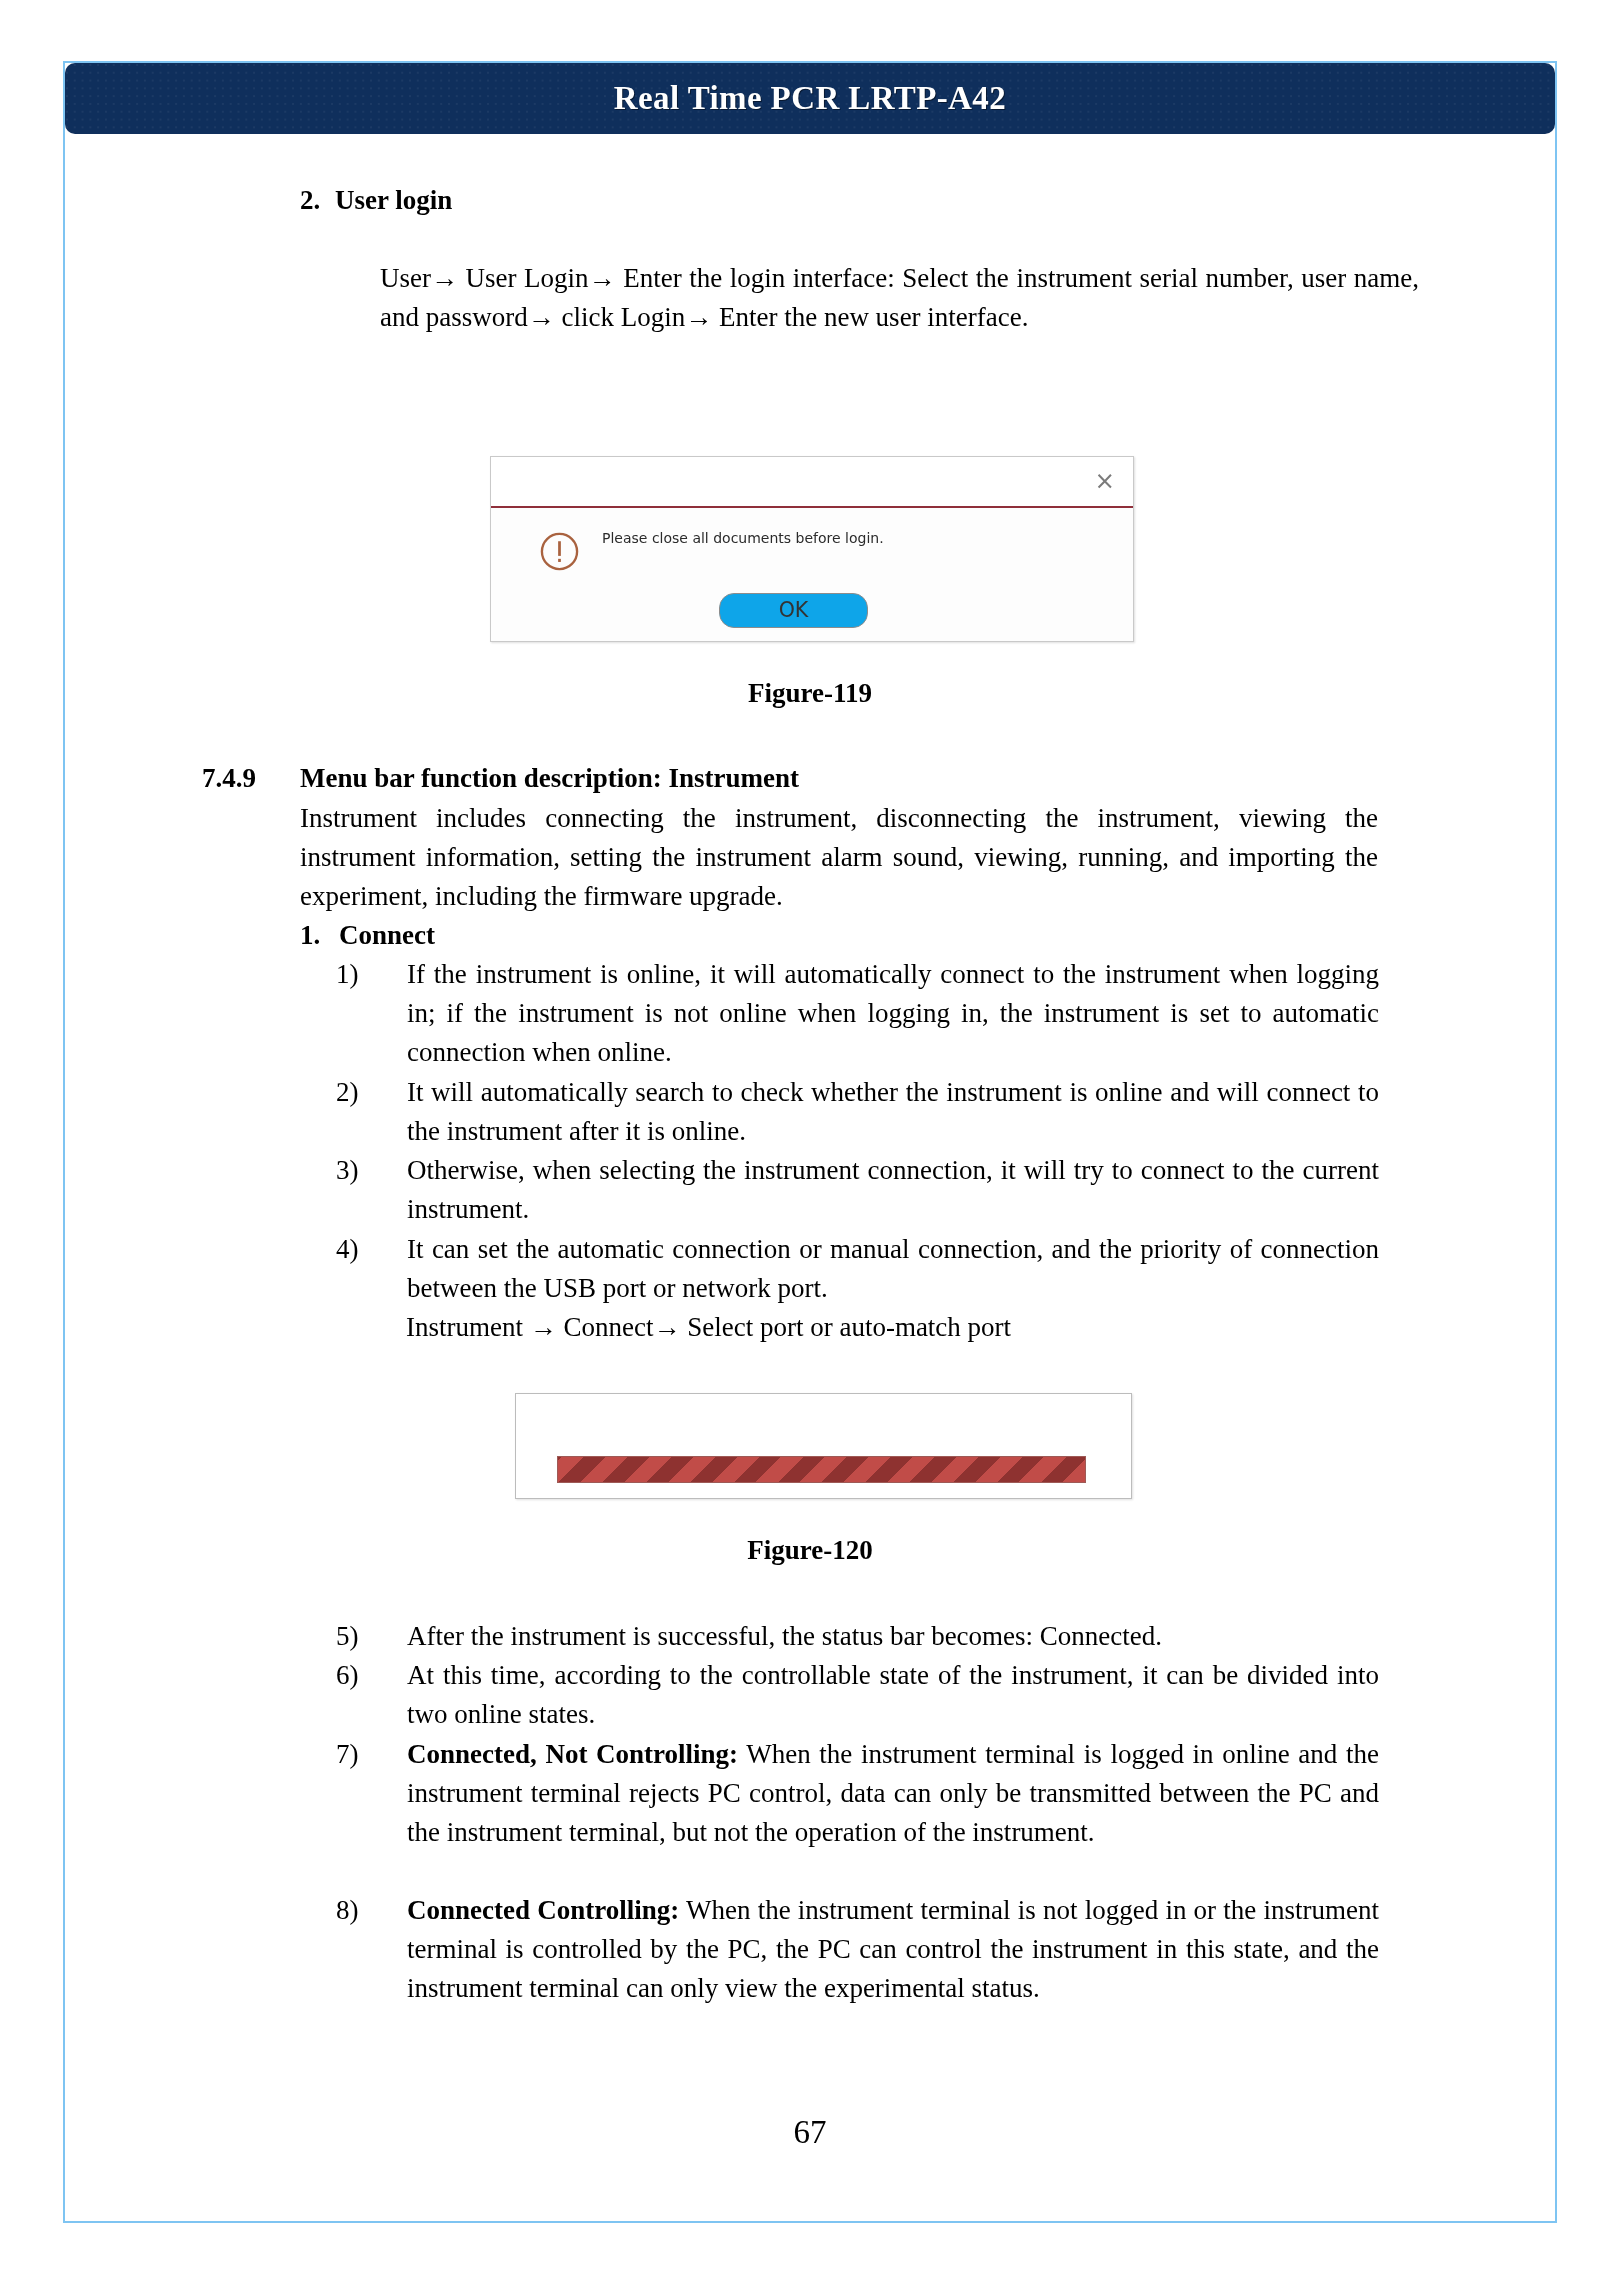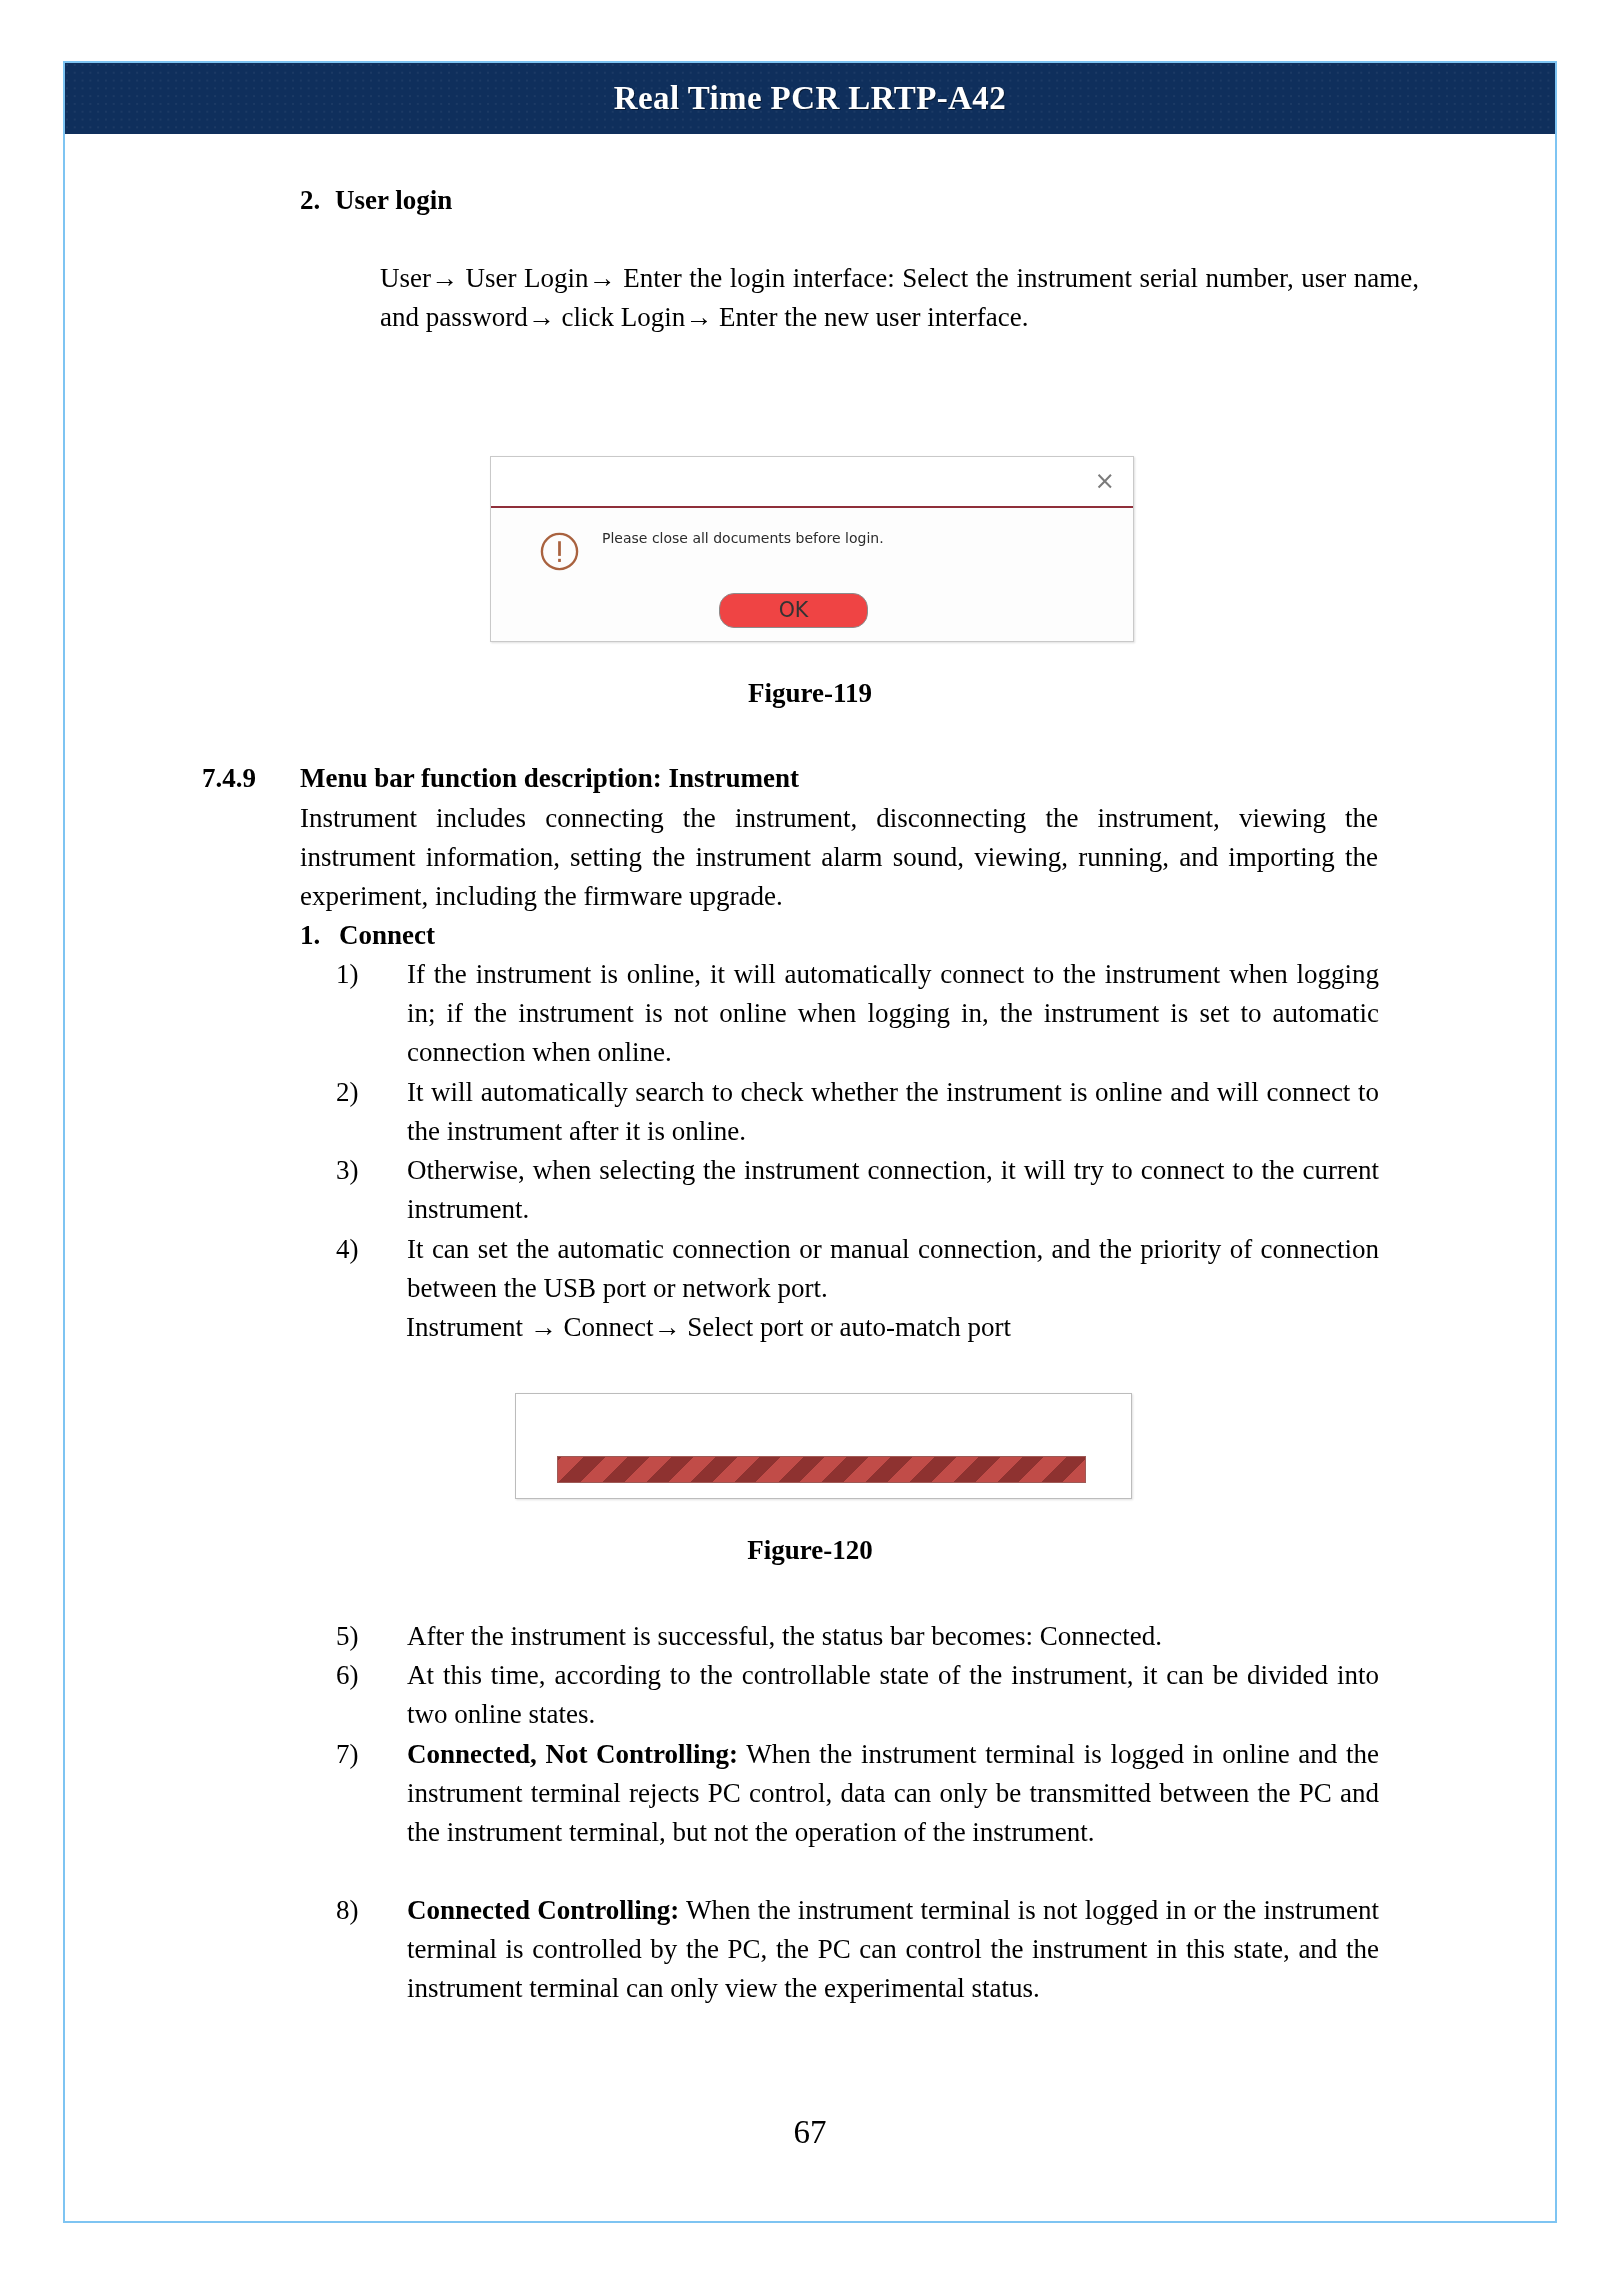--- a/index.html
+++ b/index.html
@@ -36,20 +36,21 @@
     width: 1490px;
     height: 71px;
     background-color: #0f2f5c;
     background-image:
       radial-gradient(circle at 2px 2px, rgba(255,255,255,0.055) 1px, transparent 1.3px);
     background-size: 7.8px 7.8px;
     display: flex;
     align-items: center;
     justify-content: center;
     box-sizing: border-box;
+    border-radius: 10px;
   }
   #header-title {
     color: #ffffff;
     font-family: "Liberation Serif", "DejaVu Serif", serif;
     font-weight: bold;
     font-size: 33px;
     letter-spacing: 0.4px;
     text-shadow: 1px 1px 0 rgba(0,0,0,0.45);
     white-space: nowrap;
   }
@@ -142,21 +143,21 @@
     color: #2b2b2b;
   }
   #dlg-119-ok {
     position: absolute;
     left: 228px;
     top: 85px;
     width: 149px;
     height: 35px;
     border: 1.6px solid #8c8c8c;
     border-radius: 15px;
-    background: #ef4444;
+    background: #0ea5e9;
     font-family: "DejaVu Sans", "Liberation Sans", sans-serif;
     font-size: 20.6px;
     line-height: 33px;
     text-align: center;
     color: #333333;
     cursor: pointer;
     box-sizing: border-box;
   }
 
   

